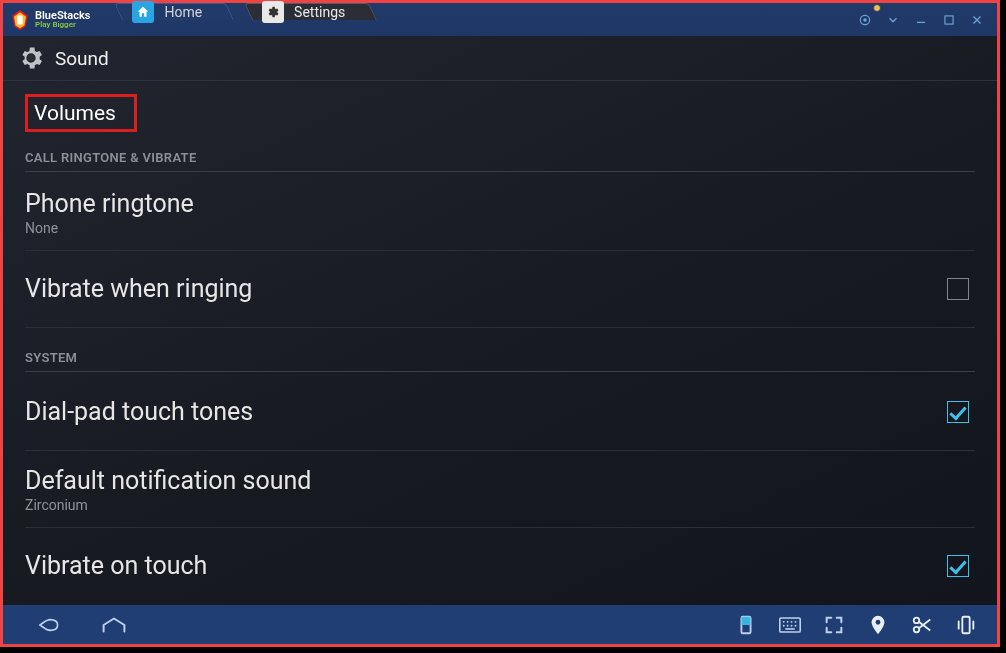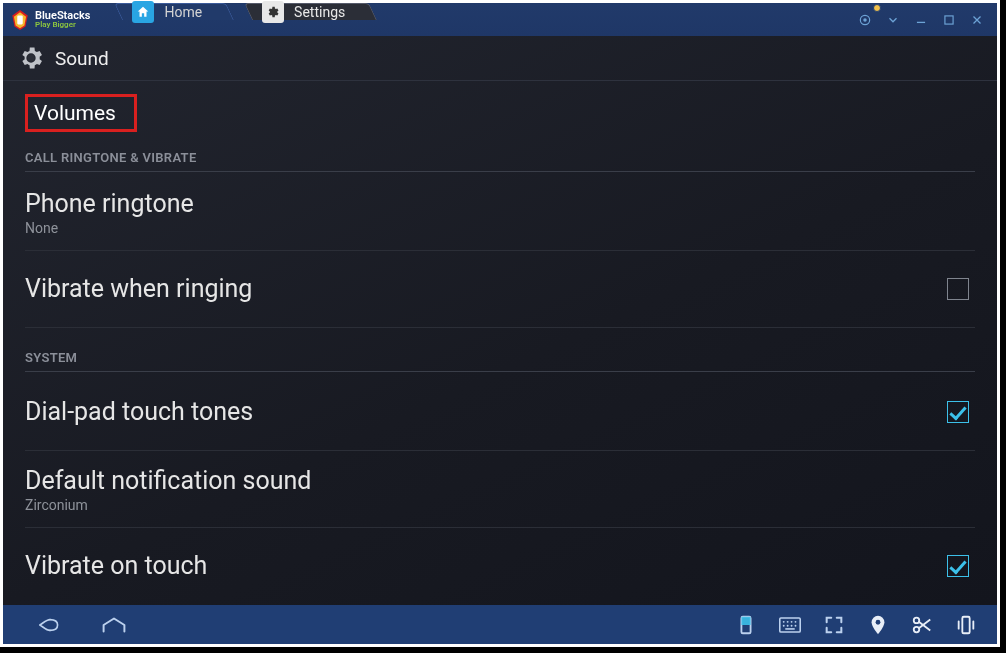--- a/index.html
+++ b/index.html
@@ -1,16 +1,16 @@
 <!DOCTYPE html>
 <html><head>
 <meta charset="utf-8">
 <style>
   html,body{margin:0;padding:0;width:1006px;height:653px;overflow:hidden;font-family:"Segoe UI",Roboto,Arial,sans-serif;background:#000;}
-  .window-frame{width:1000px;height:647px;margin:0;border:3px solid #ffffff;position:relative;box-sizing:border-box;background:#a16207;}
+  .window-frame{width:1000px;height:647px;margin:0;border:3px solid #ef4444;position:relative;box-sizing:border-box;background:#a16207;}
   
   .title-bar{height:33px;background:linear-gradient(180deg,#213a6a 0%,#1f3767 100%);display:flex;align-items:stretch;position:relative;}
   .brand{display:flex;align-items:center;padding:0 10px 0 6px;}
   .brand-logo{width:22px;height:22px;}
   .brand-text{display:flex;flex-direction:column;line-height:1;margin-left:4px;}
   .brand-name{color:#ffffff;font-size:11px;font-weight:600;}
   .brand-tag{color:#8dc63f;font-size:8px;font-weight:600;}
   .tab{position:relative;display:flex;align-items:center;height:17px;padding:0 28px 0 14px;margin-left:18px;}
   .tab:before{content:"";position:absolute;inset:0;transform:skewX(25deg);border-top-left-radius:4px;border-top-right-radius:4px;}
   .tab-home:before{background:#213a6a;border:1px solid #3a5a9a;border-bottom:none;}

